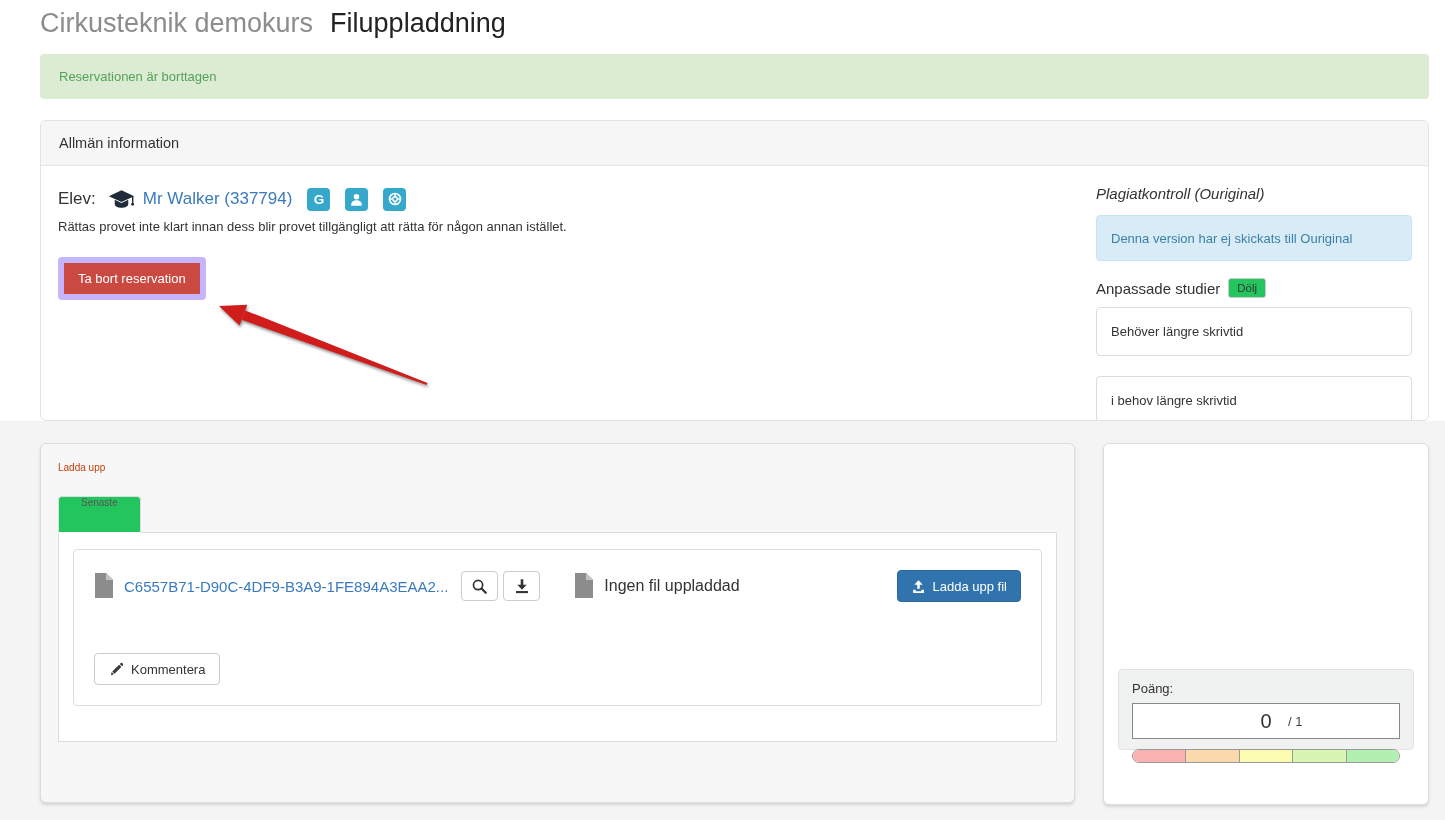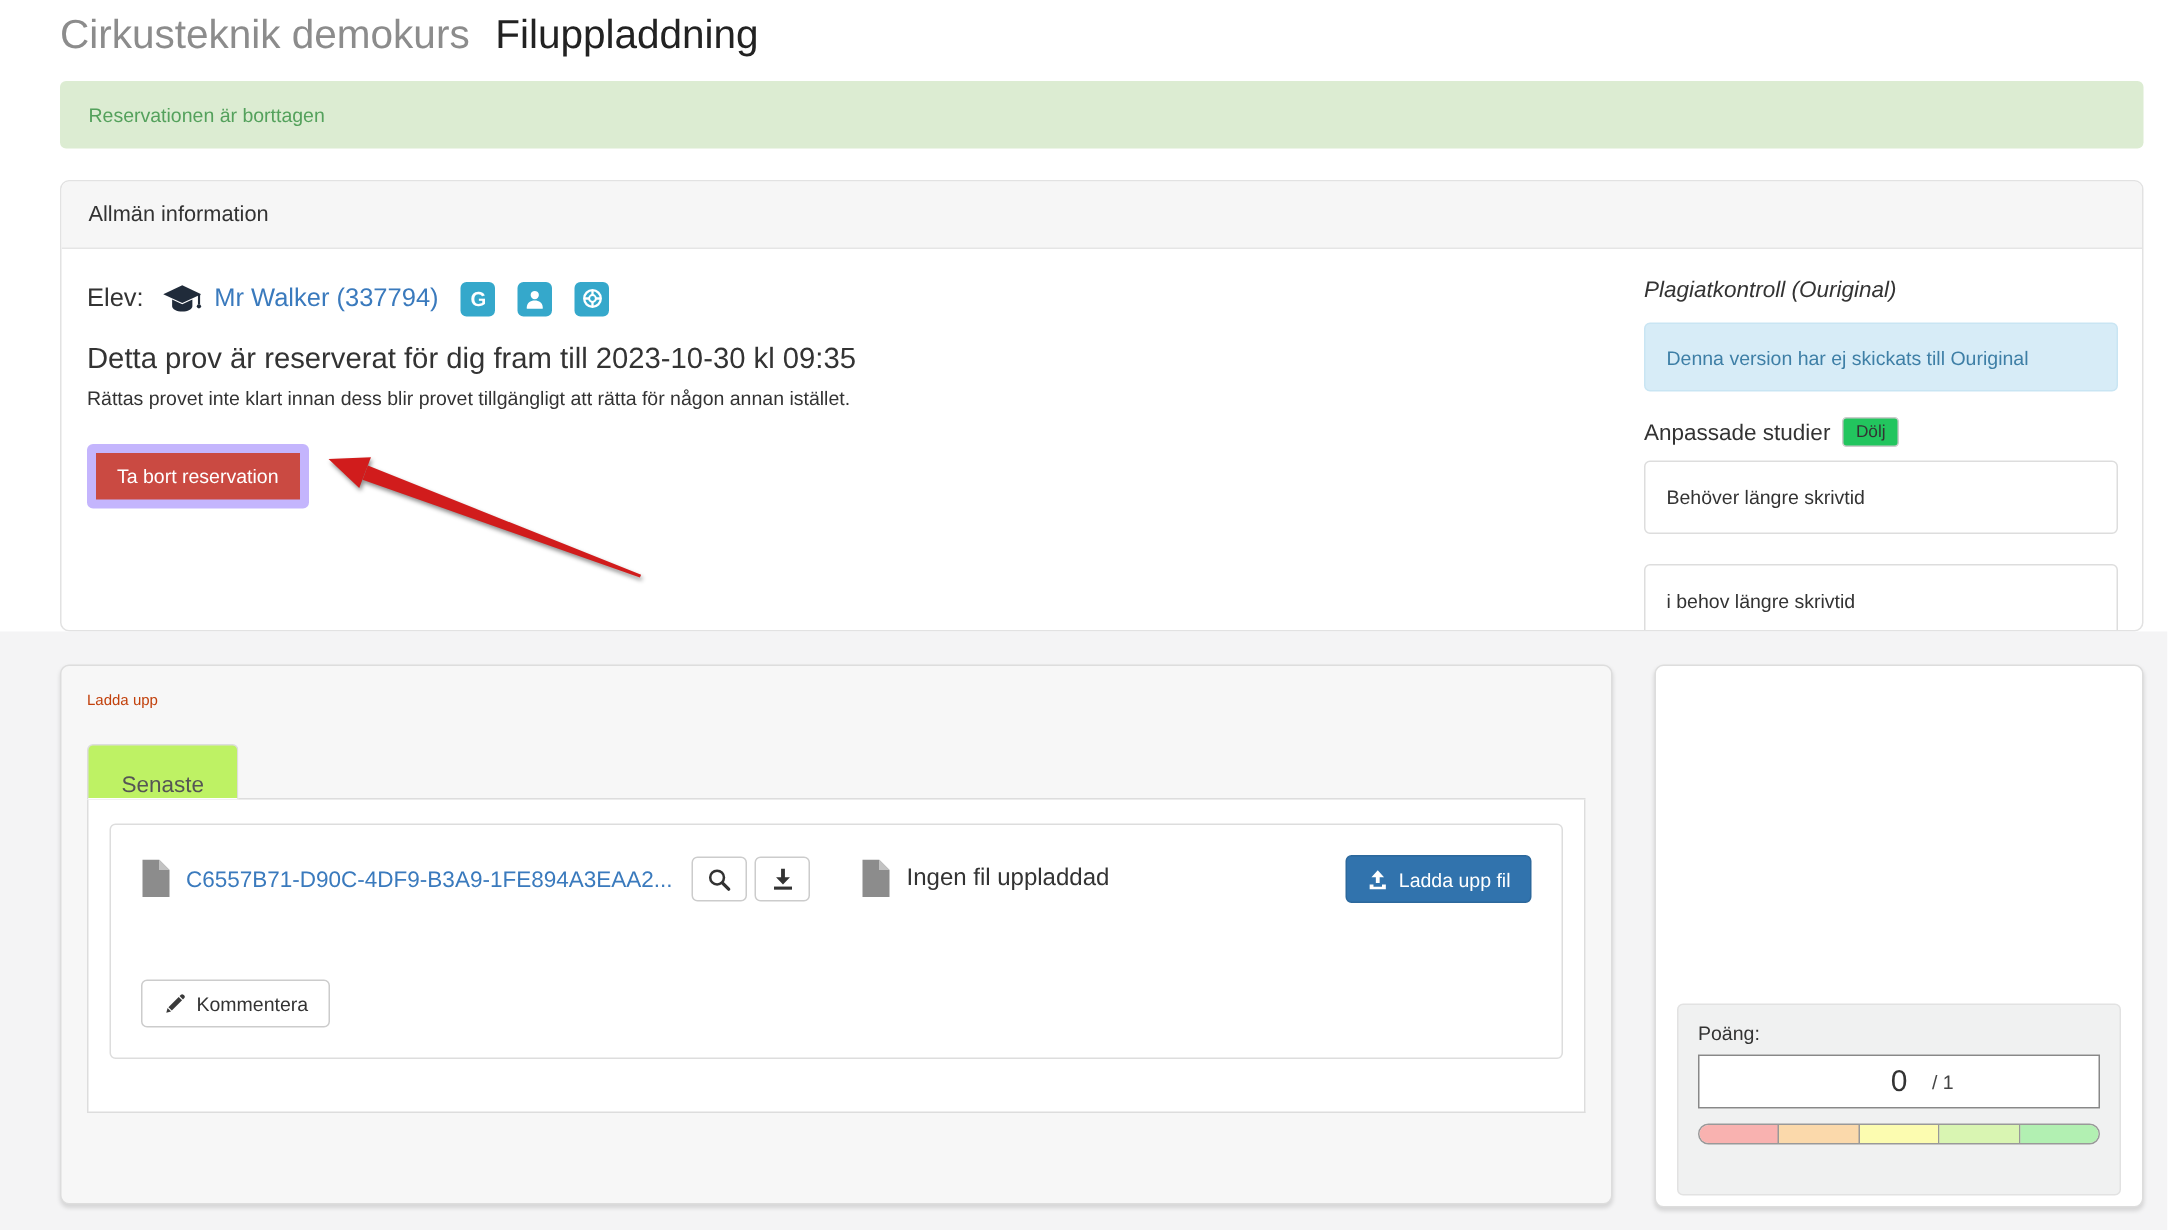--- a/index.html
+++ b/index.html
@@ -80,23 +80,23 @@
   }
   .upload-card {
     position:absolute; left:40px; top:22px; width:1035px; height:360px;
     background:#f7f7f7; border:1px solid #ddd; border-radius:6px;
     box-shadow:0 2px 3px rgba(0,0,0,0.13);
   }
   .upload-label { font-size:10px; color:#c2410c; margin:18px 0 0 17px; }
   .tab-bar { margin:23px 17px 0 17px; border-bottom:1px solid #ddd; height:37px; position:relative; }
   .tab {
     position:absolute; left:0; bottom:-1px; height:37px; padding:0 22px;
-    background:#bef264; border:1px solid #ddd; border-bottom:1px solid #fff;
-    border-radius:4px 4px 0 0; font-size:15px; color:#555;
-    display:flex; align-items:flex-end; cursor:pointer;
+    background:#22c55e; border:1px solid #ddd; border-bottom:1px solid #fff;
+    border-radius:4px 4px 0 0; font-size:10px; color:#555;
+    display:flex; align-items:flex-start; cursor:pointer;
   }
   .tab-content {
     margin:0 17px; background:#fff; border:1px solid #ddd; border-top:none;
     height:209px; padding:16px 14px;
   }
   .question-box {
     background:#fff; border:1px solid #ddd; border-radius:4px;
     padding:19px 20px; height:157px;
   }
   .file-row { display:flex; align-items:center; height:34px; }
@@ -122,21 +122,21 @@
     cursor:pointer; font-family:inherit;
   }
 
   
   .score-card {
     position:absolute; left:1103px; top:22px; width:326px; height:362px;
     background:#fff; border:1px solid #ddd; border-radius:6px;
     box-shadow:0 2px 3px rgba(0,0,0,0.13);
   }
   .score-box {
-    position:absolute; left:14px; right:14px; top:225px; height:128px;
+    position:absolute; left:14px; right:14px; top:225px; height:81px;
     background:#f0f1f1; border:1px solid #e2e2e2; border-radius:4px;
     padding:11px 13px;
   }
   .score-label { font-size:13px; color:#333; }
   .score-input {
     margin-top:7px; height:36px; background:#fff; border:1px solid #888;
     position:relative;
   }
   .score-val {
     position:absolute; left:0; right:0; top:0; bottom:0;
@@ -200,21 +200,20 @@
             <circle cx="12" cy="12" r="8.3" stroke-width="2.3"></circle>
             <circle cx="12" cy="12" r="3.4" stroke-width="2"></circle>
             <line x1="12" y1="3.8" x2="12" y2="8.8" stroke-width="2.3"></line>
             <line x1="12" y1="15.2" x2="12" y2="20.2" stroke-width="2.3"></line>
             <line x1="3.8" y1="12" x2="8.8" y2="12" stroke-width="2.3"></line>
             <line x1="15.2" y1="12" x2="20.2" y2="12" stroke-width="2.3"></line>
           </svg>
         </span>
       </div>
 
-      <div class="reserv-heading">Detta prov är reserverat för dig fram till 2023-10-30 kl 09:35</div>
       <div class="reserv-note">Rättas provet inte klart innan dess blir provet tillgängligt att rätta för någon annan istället.</div>
       <button class="btn-danger">Ta bort reservation</button>
     </div>
 
     <div class="info-right">
       <div class="plag-title">Plagiatkontroll (Ouriginal)</div>
       <div class="plag-box">
         <span>Denna version har ej skickats till Ouriginal</span>
       </div>
       <div class="anpassade-row">

